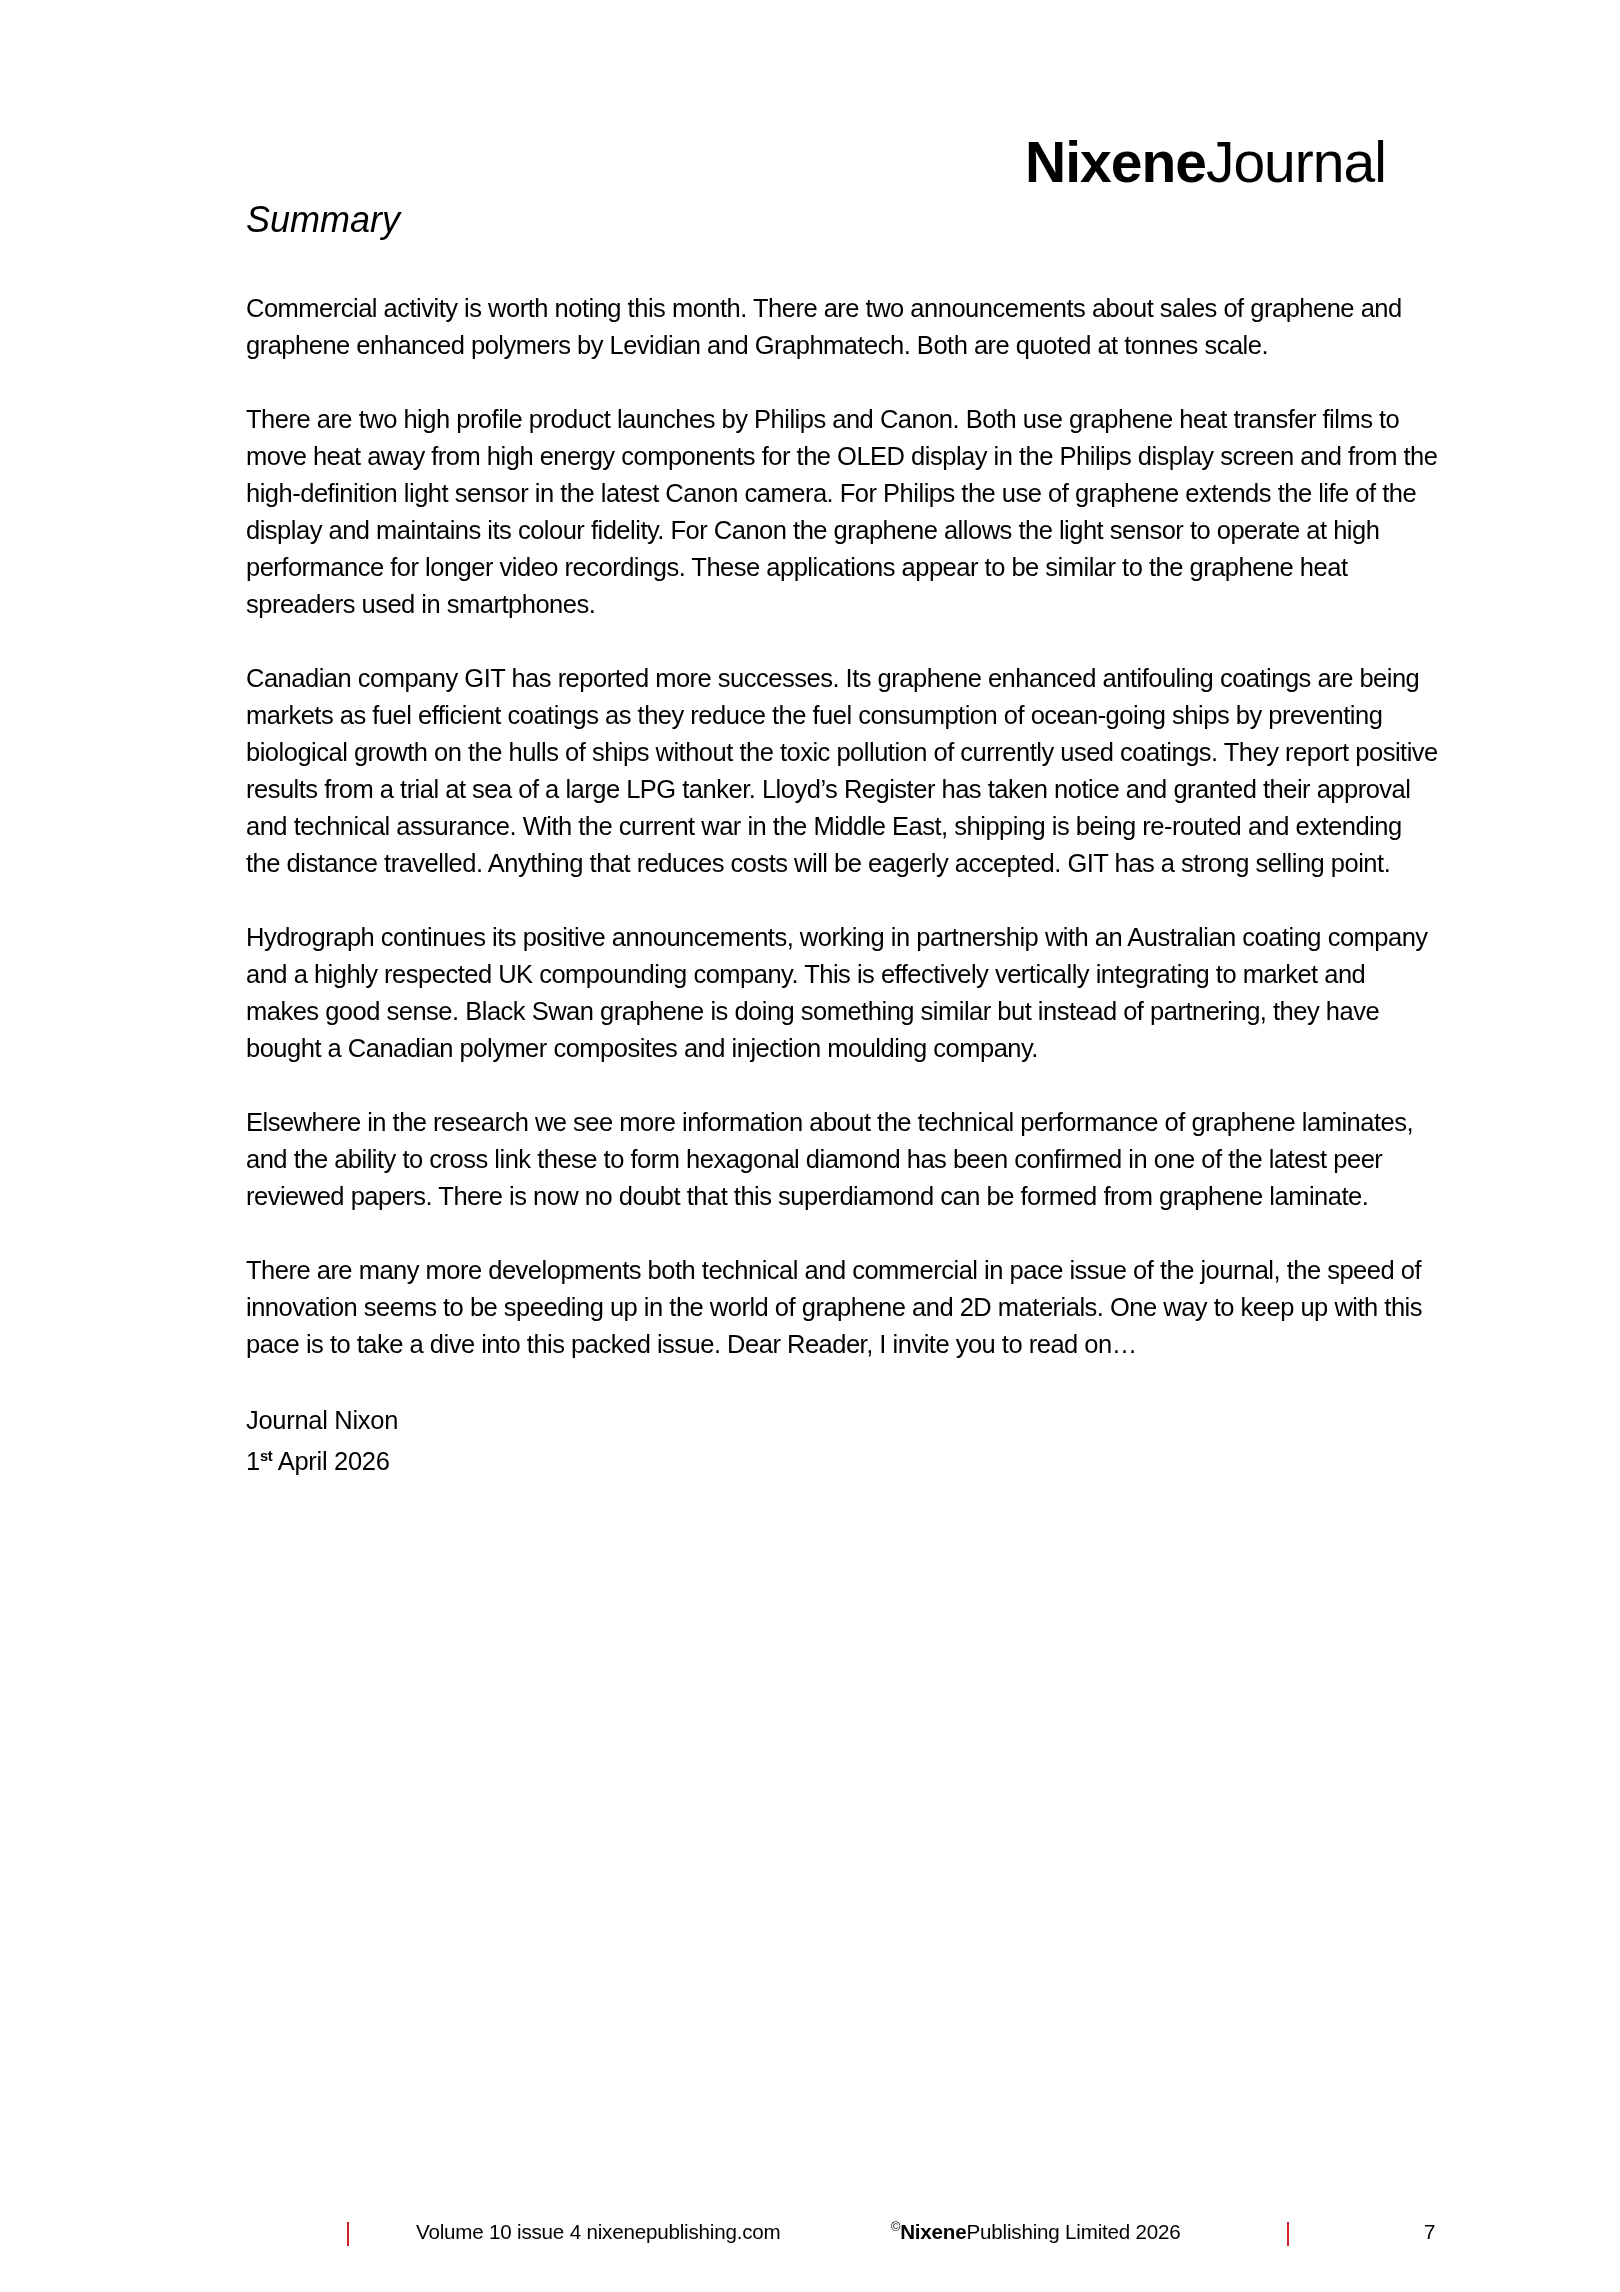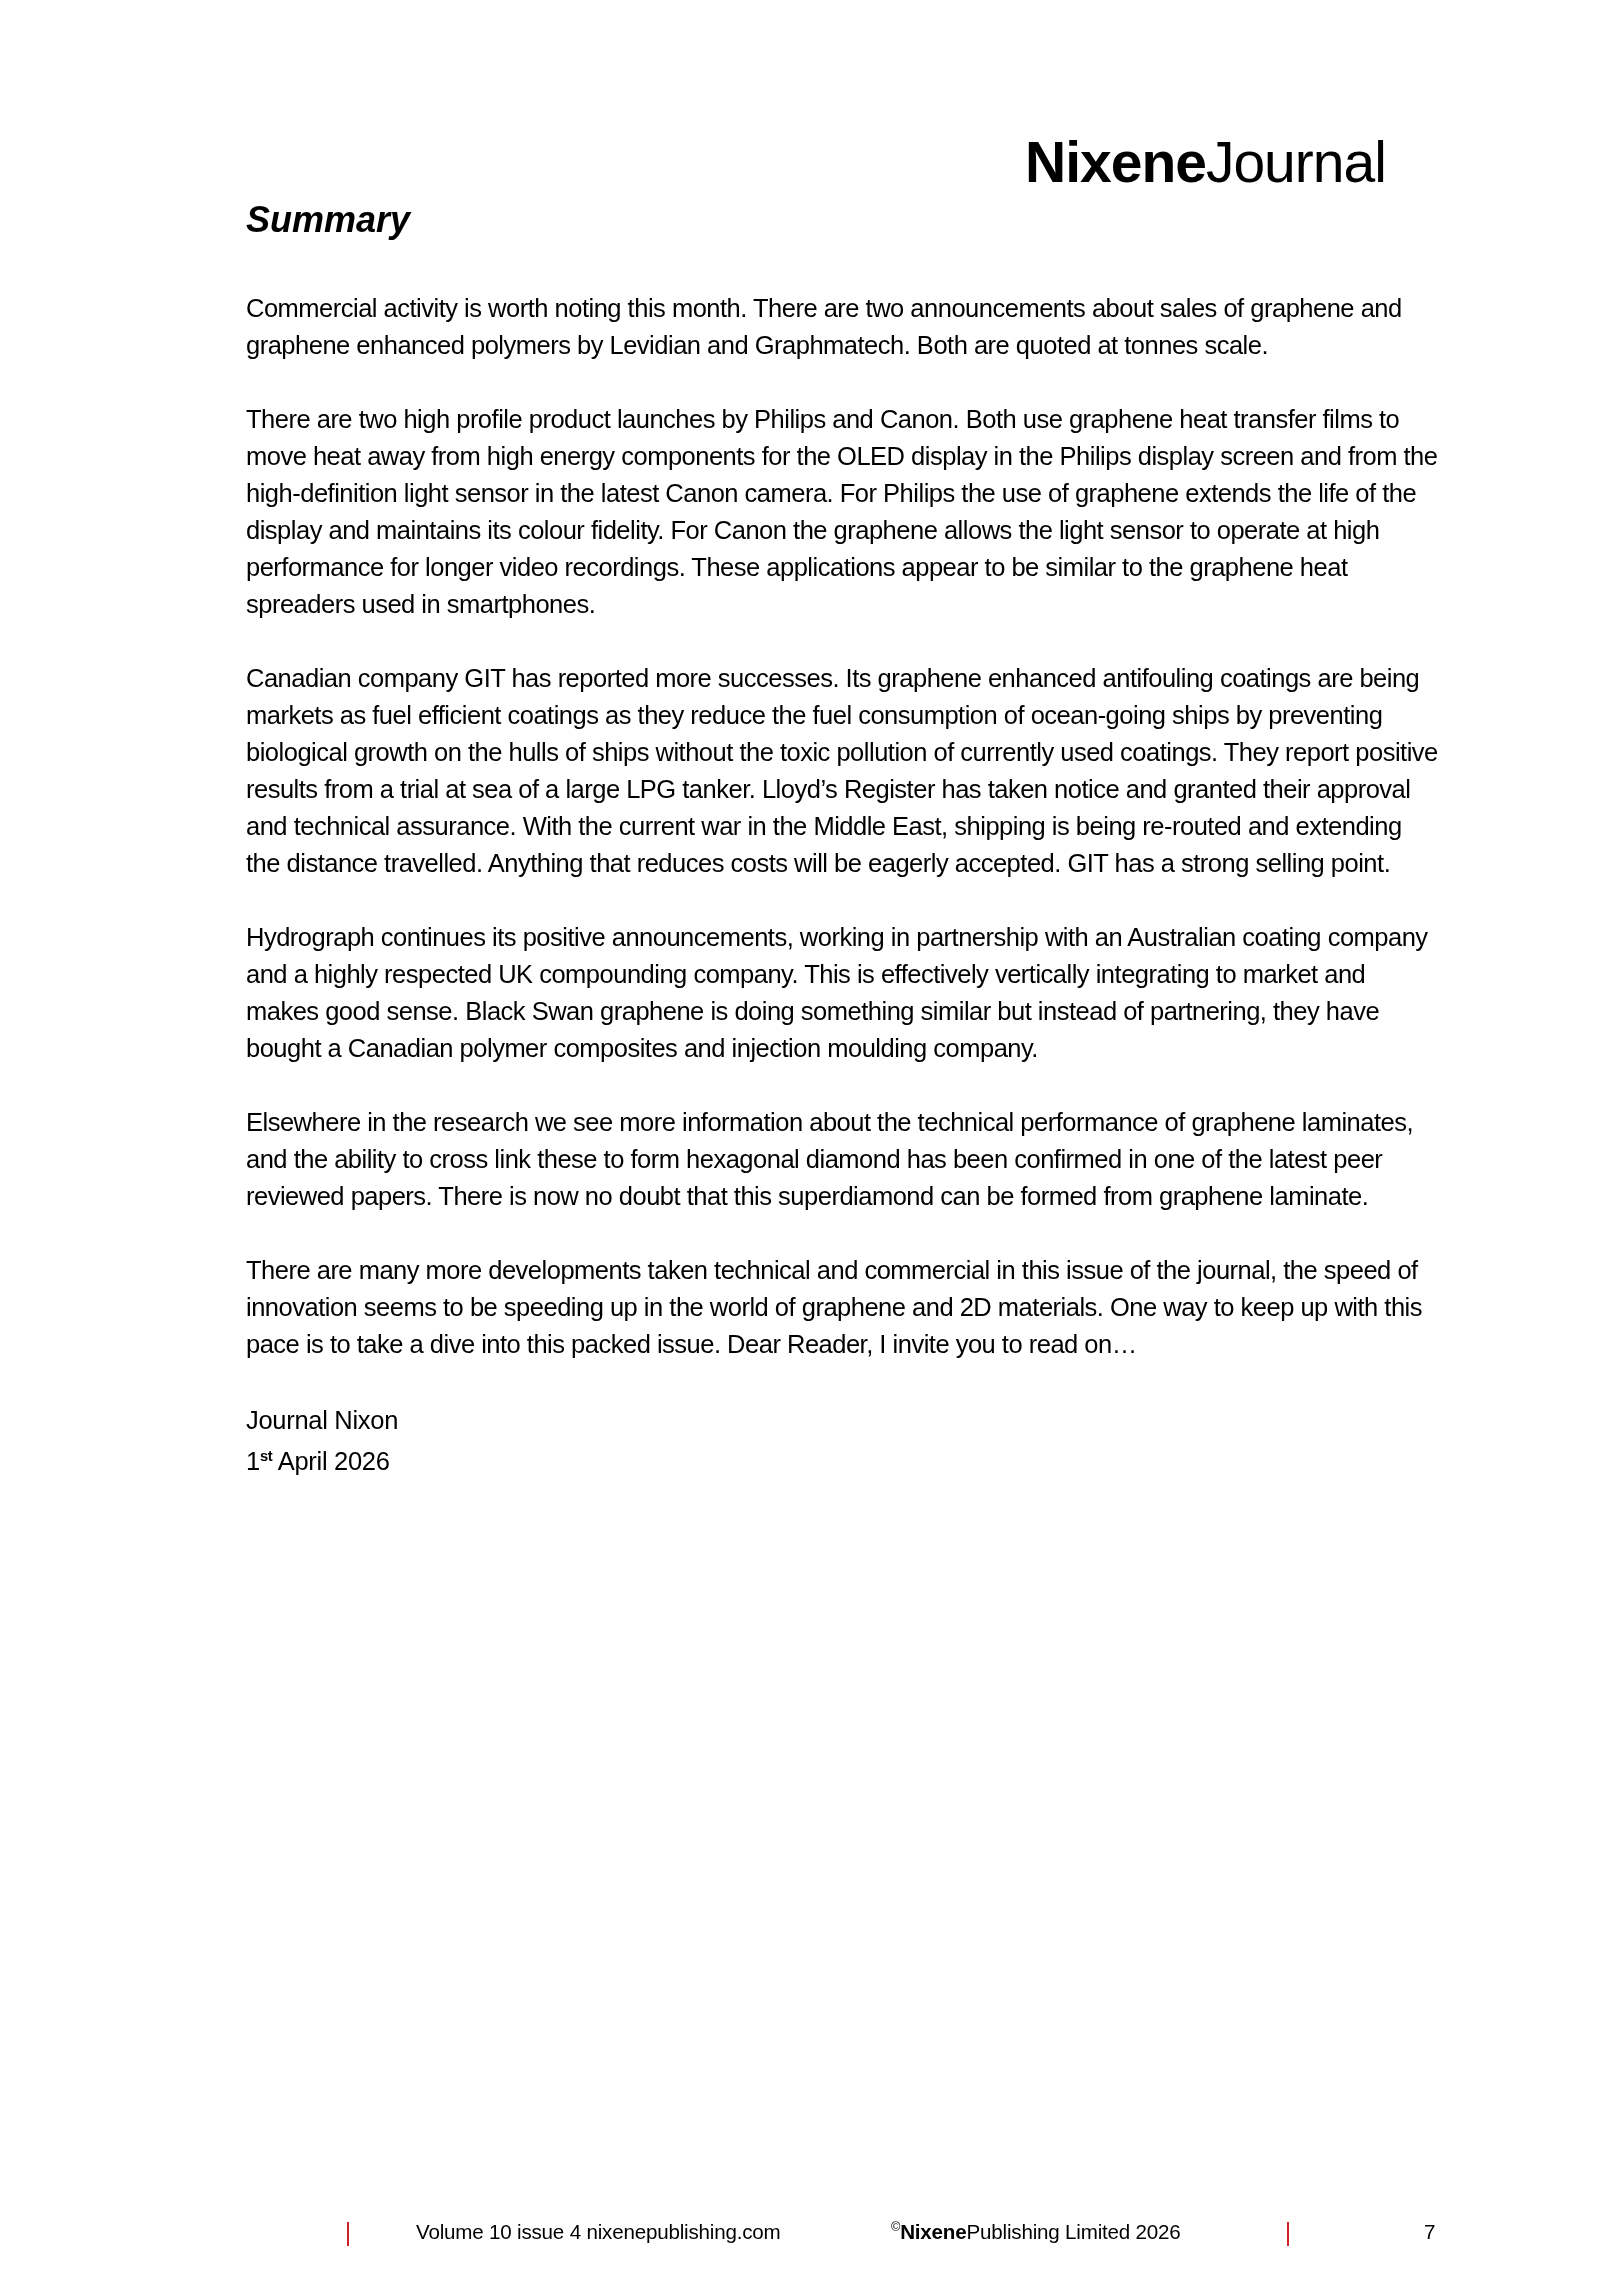--- a/index.html
+++ b/index.html
@@ -26,21 +26,21 @@
     margin-top: 40px;
   }
   .masthead .brand-bold { font-weight: 700; }
   .masthead .brand-light { font-weight: 400; }
 
   .section-title {
     position: absolute;
     top: 202px;
     left: 246px;
     font-size: 36px;
-    font-weight: 700;
+    font-weight: 400;
     font-style: italic;
     margin: 0;
     line-height: 1;
   }
 
   .body-text {
     position: absolute;
     top: 290px;
     left: 246px;
     width: 1206px;
@@ -98,21 +98,21 @@
 </div>
 
 <h1 class="section-title">Summary</h1>
 
 <div class="body-text">
   <p class="para">Commercial activity is worth noting this month.  There are two announcements about sales of graphene and graphene enhanced polymers by Levidian and Graphmatech.  Both are quoted at tonnes scale.</p>
   <p class="para">There are two high profile product launches by Philips and Canon.  Both use graphene heat transfer films to move heat away from high energy components for the OLED display in the Philips display screen and from the high-definition light sensor in the latest Canon camera.  For Philips the use of graphene extends the life of the display and maintains its colour fidelity.  For Canon the graphene allows the light sensor to operate at high performance for longer video recordings.  These applications appear to be similar to the graphene heat spreaders used in smartphones.</p>
   <p class="para">Canadian company GIT has reported more successes.  Its graphene enhanced antifouling coatings are being markets as fuel efficient coatings as they reduce the fuel consumption of ocean-going ships by preventing biological growth on the hulls of ships without the toxic pollution of currently used coatings.  They report positive results from a trial at sea of a large LPG tanker.  Lloyd’s Register has taken notice and granted their approval and technical assurance.  With the current war in the Middle East, shipping is being re-routed and extending the distance travelled.  Anything that reduces costs will be eagerly accepted.  GIT has a strong selling point.</p>
   <p class="para">Hydrograph continues its positive announcements, working in partnership with an Australian coating company and a highly respected UK compounding company.  This is effectively vertically integrating to market and makes good sense.  Black Swan graphene is doing something similar but instead of partnering, they have bought a Canadian polymer composites and injection moulding company.</p>
   <p class="para">Elsewhere in the research we see more information about the technical performance of graphene laminates, and the ability to cross link these to form hexagonal diamond has been confirmed in one of the latest peer reviewed papers.  There is now no doubt that this superdiamond can be formed from graphene laminate.</p>
-  <p class="para">There are many more developments taken technical and commercial in this issue of the journal, the speed of innovation seems to be speeding up in the world of graphene and 2D materials.  One way to keep up with this pace is to take a dive into this packed issue.  Dear Reader, I invite you to read on…</p>
+  <p class="para">There are many more developments both technical and commercial in pace issue of the journal, the speed of innovation seems to be speeding up in the world of graphene and 2D materials.  One way to keep up with this pace is to take a dive into this packed issue.  Dear Reader, I invite you to read on…</p>
 
   <p class="signoff">Journal Nixon</p>
   <p class="signoff"><span>1</span><sup>st</sup><span> April 2026</span></p>
 </div>
 
 <div class="footer">
   <span class="bar bar-left" style="background: rgb(208, 32, 42);"></span>
   <span class="volume">Volume 10 issue 4 nixenepublishing.com</span>
   <span class="copyright"><span class="copy-sym">©</span><span class="pub-bold">Nixene</span><span>Publishing Limited 2026</span></span>
   <span class="bar bar-right" style="background: rgb(208, 32, 42);"></span>

